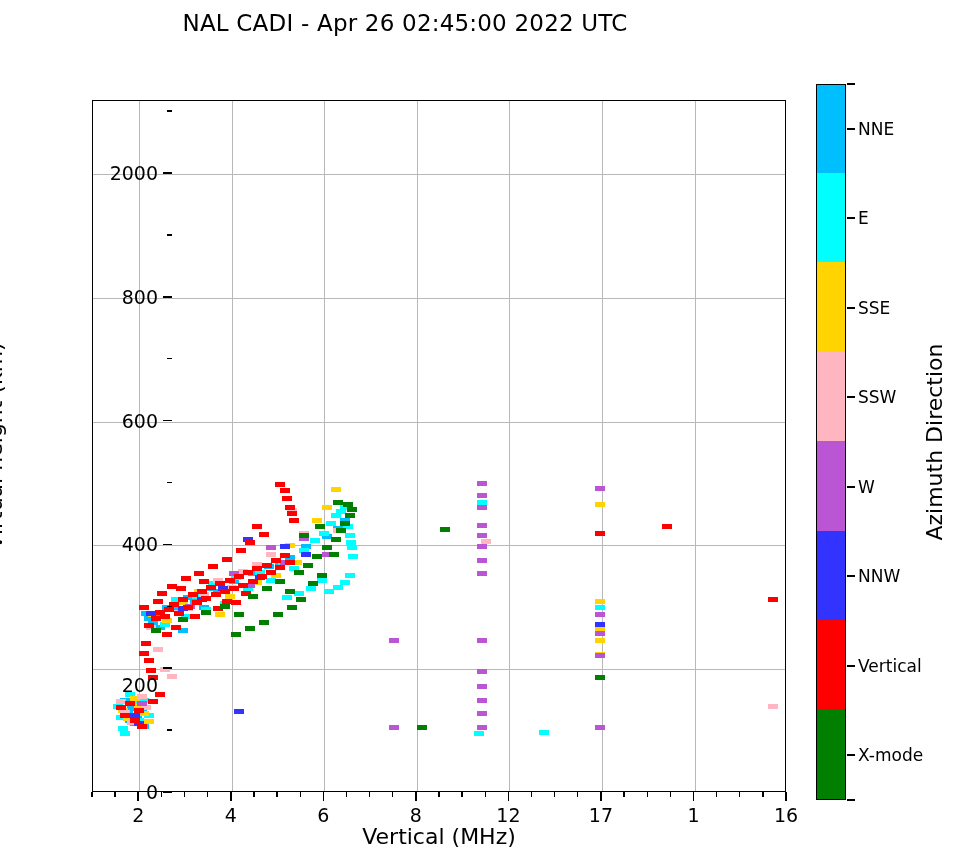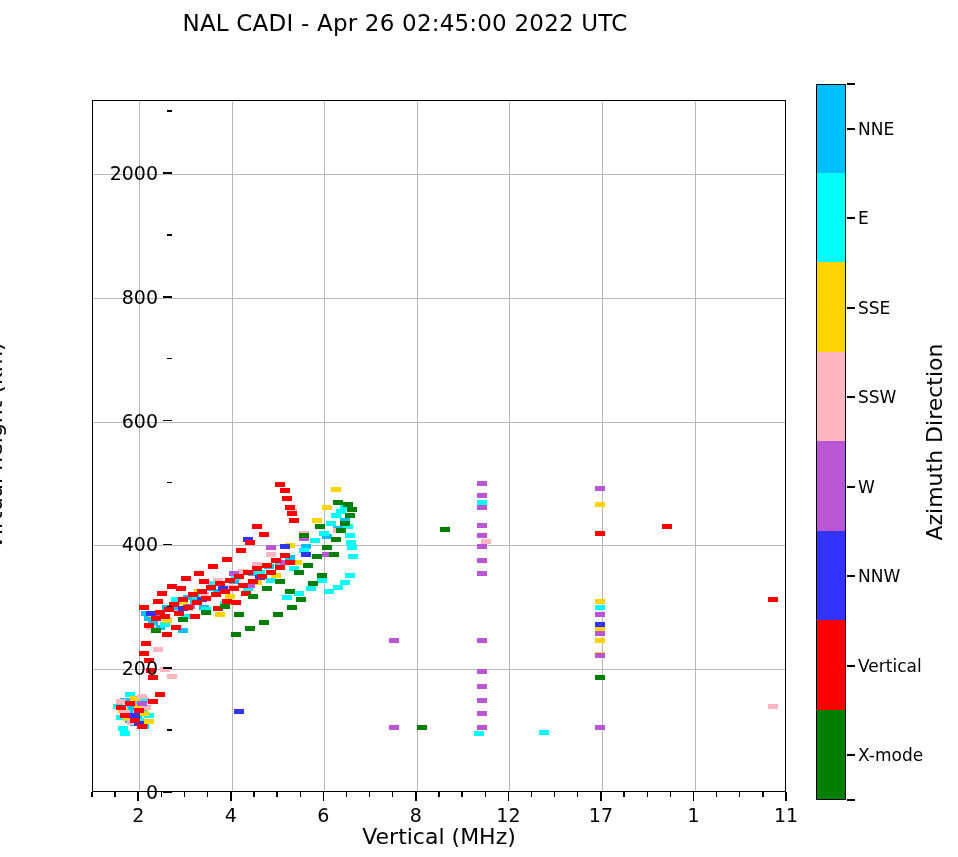--- a/index.html
+++ b/index.html
@@ -340,21 +340,21 @@
       <div class="echo" style="left: 240.2px; top: 398.6px; width: 10px; height: 5px; background: rgb(0, 127, 0);"></div>
       <div class="echo" style="left: 221.7px; top: 423.3px; width: 10px; height: 5px; background: rgb(0, 127, 0);"></div>
       <div class="echo" style="left: 205.5px; top: 432px; width: 10px; height: 5px; background: rgb(0, 127, 0);"></div>
     </div>
 </div>
 
 <div id="axes">
     <div class="ytick-major" style="top: 791.2px;"></div>
     <div class="ytick-label" style="top: 792px;">0</div>
     <div class="ytick-major" style="top: 667.408px;"></div>
-    <div class="ytick-label" style="top: 668px;">200</div>
+    <div class="ytick-label" style="top: 685px;">200</div>
     <div class="ytick-major" style="top: 543.615px;"></div>
     <div class="ytick-label" style="top: 544.415px;">400</div>
     <div class="ytick-major" style="top: 419.823px;"></div>
     <div class="ytick-label" style="top: 420.623px;">600</div>
     <div class="ytick-major" style="top: 296.03px;"></div>
     <div class="ytick-label" style="top: 296.83px;">800</div>
     <div class="ytick-major" style="top: 172.238px;"></div>
     <div class="ytick-label" style="top: 173.038px;">2000</div>
     <div class="ytick-minor" style="top: 729.404px;"></div>
     <div class="ytick-minor" style="top: 605.611px;"></div>
@@ -370,21 +370,21 @@
     <div class="xtick-label" style="left: 323.333px;">6</div>
     <div class="xtick-major" style="left: 415.067px;"></div>
     <div class="xtick-label" style="left: 415.867px;">8</div>
     <div class="xtick-major" style="left: 507.6px;"></div>
     <div class="xtick-label" style="left: 508.4px;">12</div>
     <div class="xtick-major" style="left: 600.133px;"></div>
     <div class="xtick-label" style="left: 600.933px;">17</div>
     <div class="xtick-major" style="left: 692.667px;"></div>
     <div class="xtick-label" style="left: 693.467px;">1</div>
     <div class="xtick-major" style="left: 785.2px;"></div>
-    <div class="xtick-label" style="left: 786px;">11</div>
+    <div class="xtick-label" style="left: 786px;">16</div>
     <div class="xtick-minor" style="left: 91.3px;"></div>
     <div class="xtick-minor" style="left: 114.433px;"></div>
     <div class="xtick-minor" style="left: 160.7px;"></div>
     <div class="xtick-minor" style="left: 183.833px;"></div>
     <div class="xtick-minor" style="left: 206.967px;"></div>
     <div class="xtick-minor" style="left: 253.233px;"></div>
     <div class="xtick-minor" style="left: 276.367px;"></div>
     <div class="xtick-minor" style="left: 299.5px;"></div>
     <div class="xtick-minor" style="left: 345.767px;"></div>
     <div class="xtick-minor" style="left: 368.9px;"></div>

